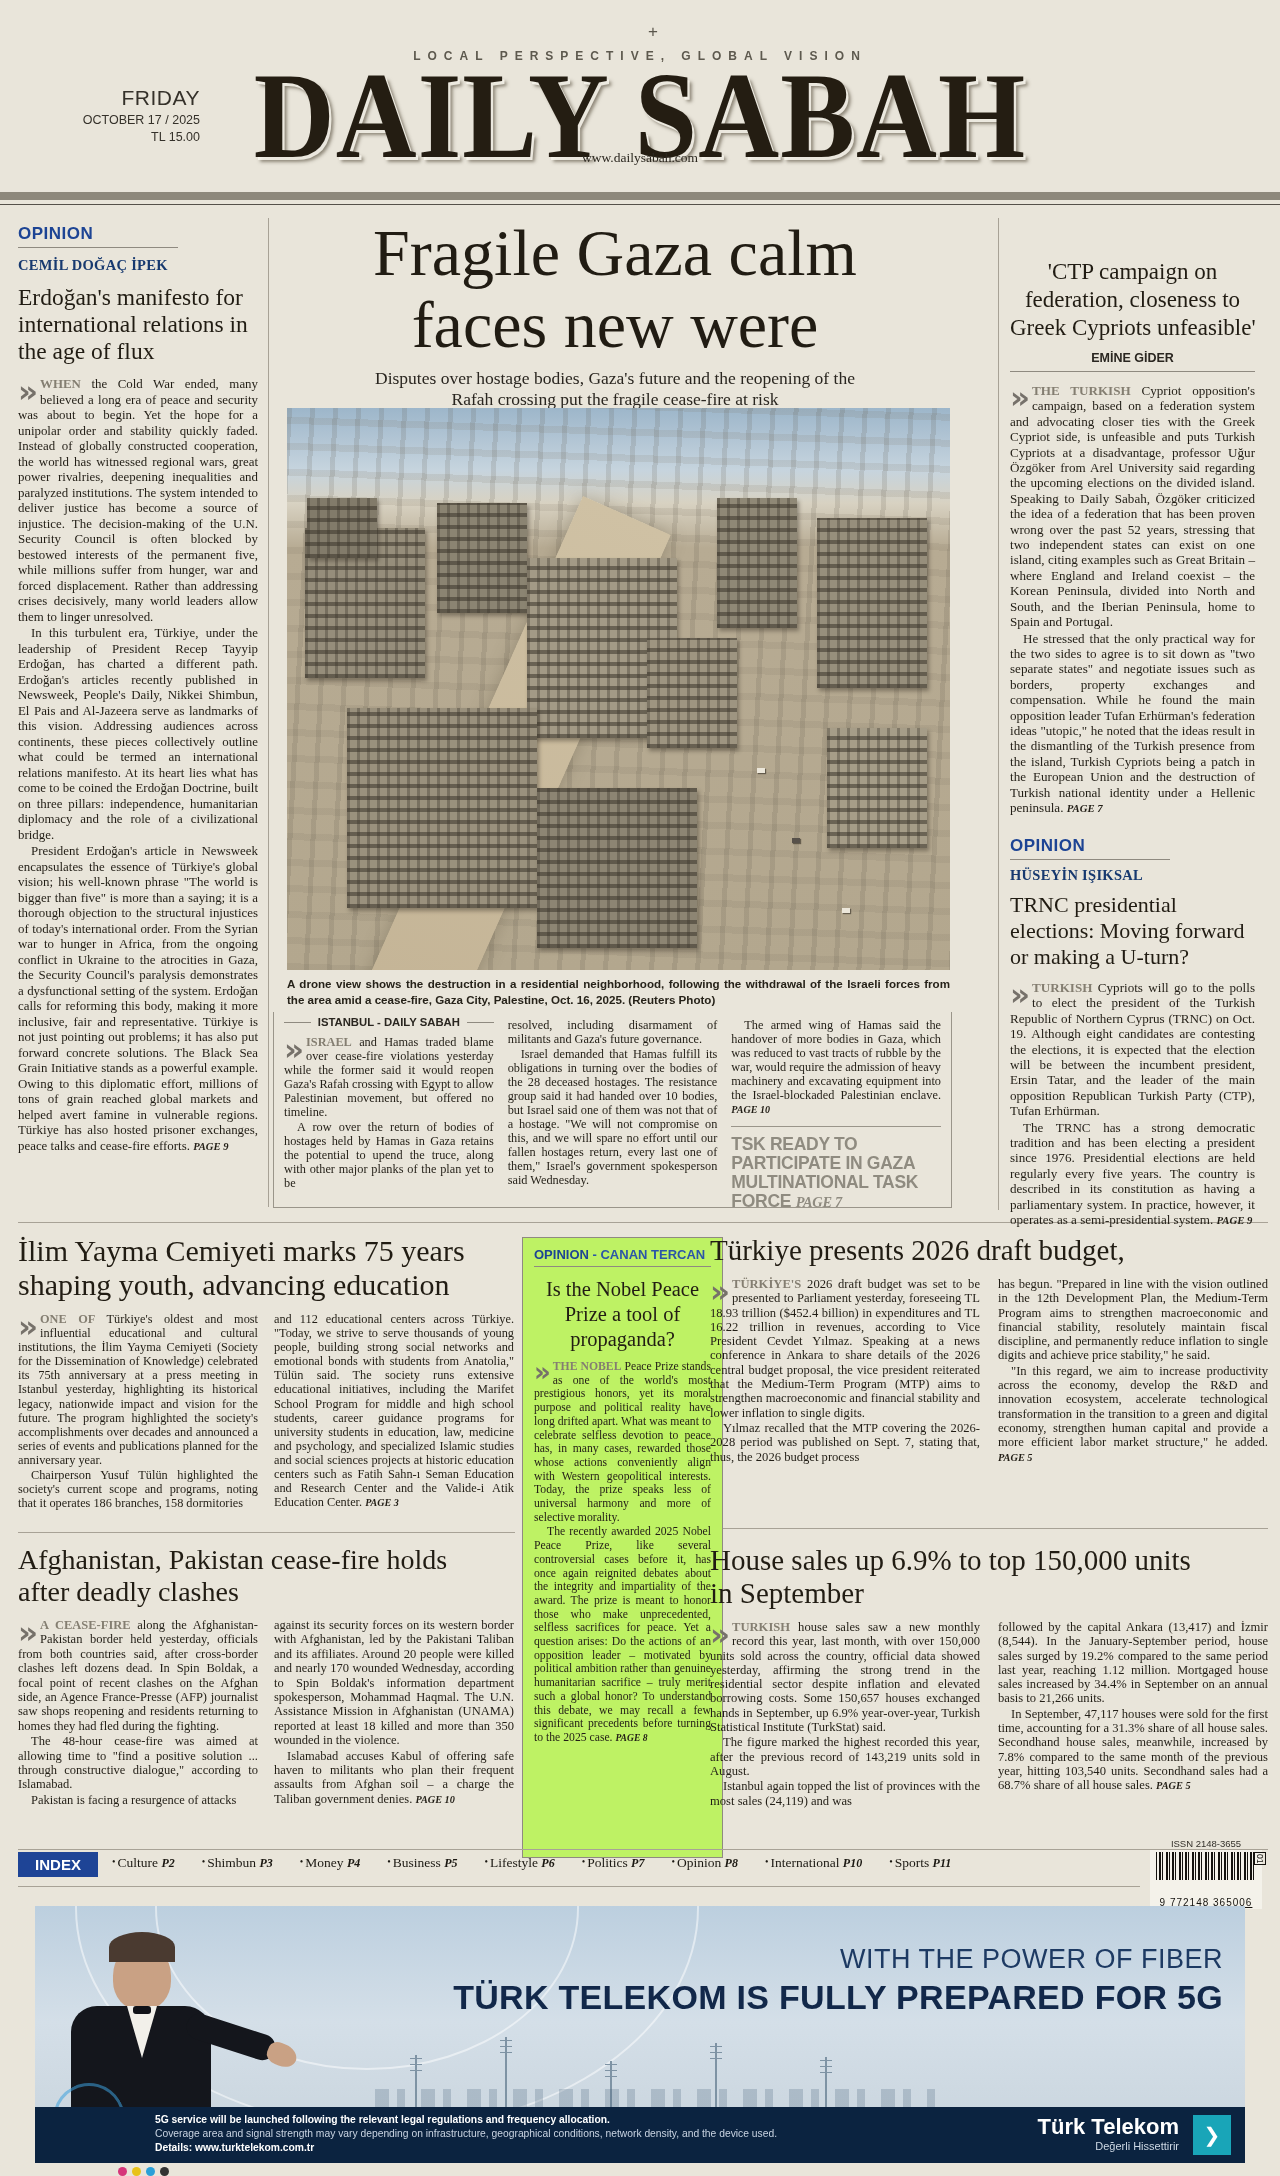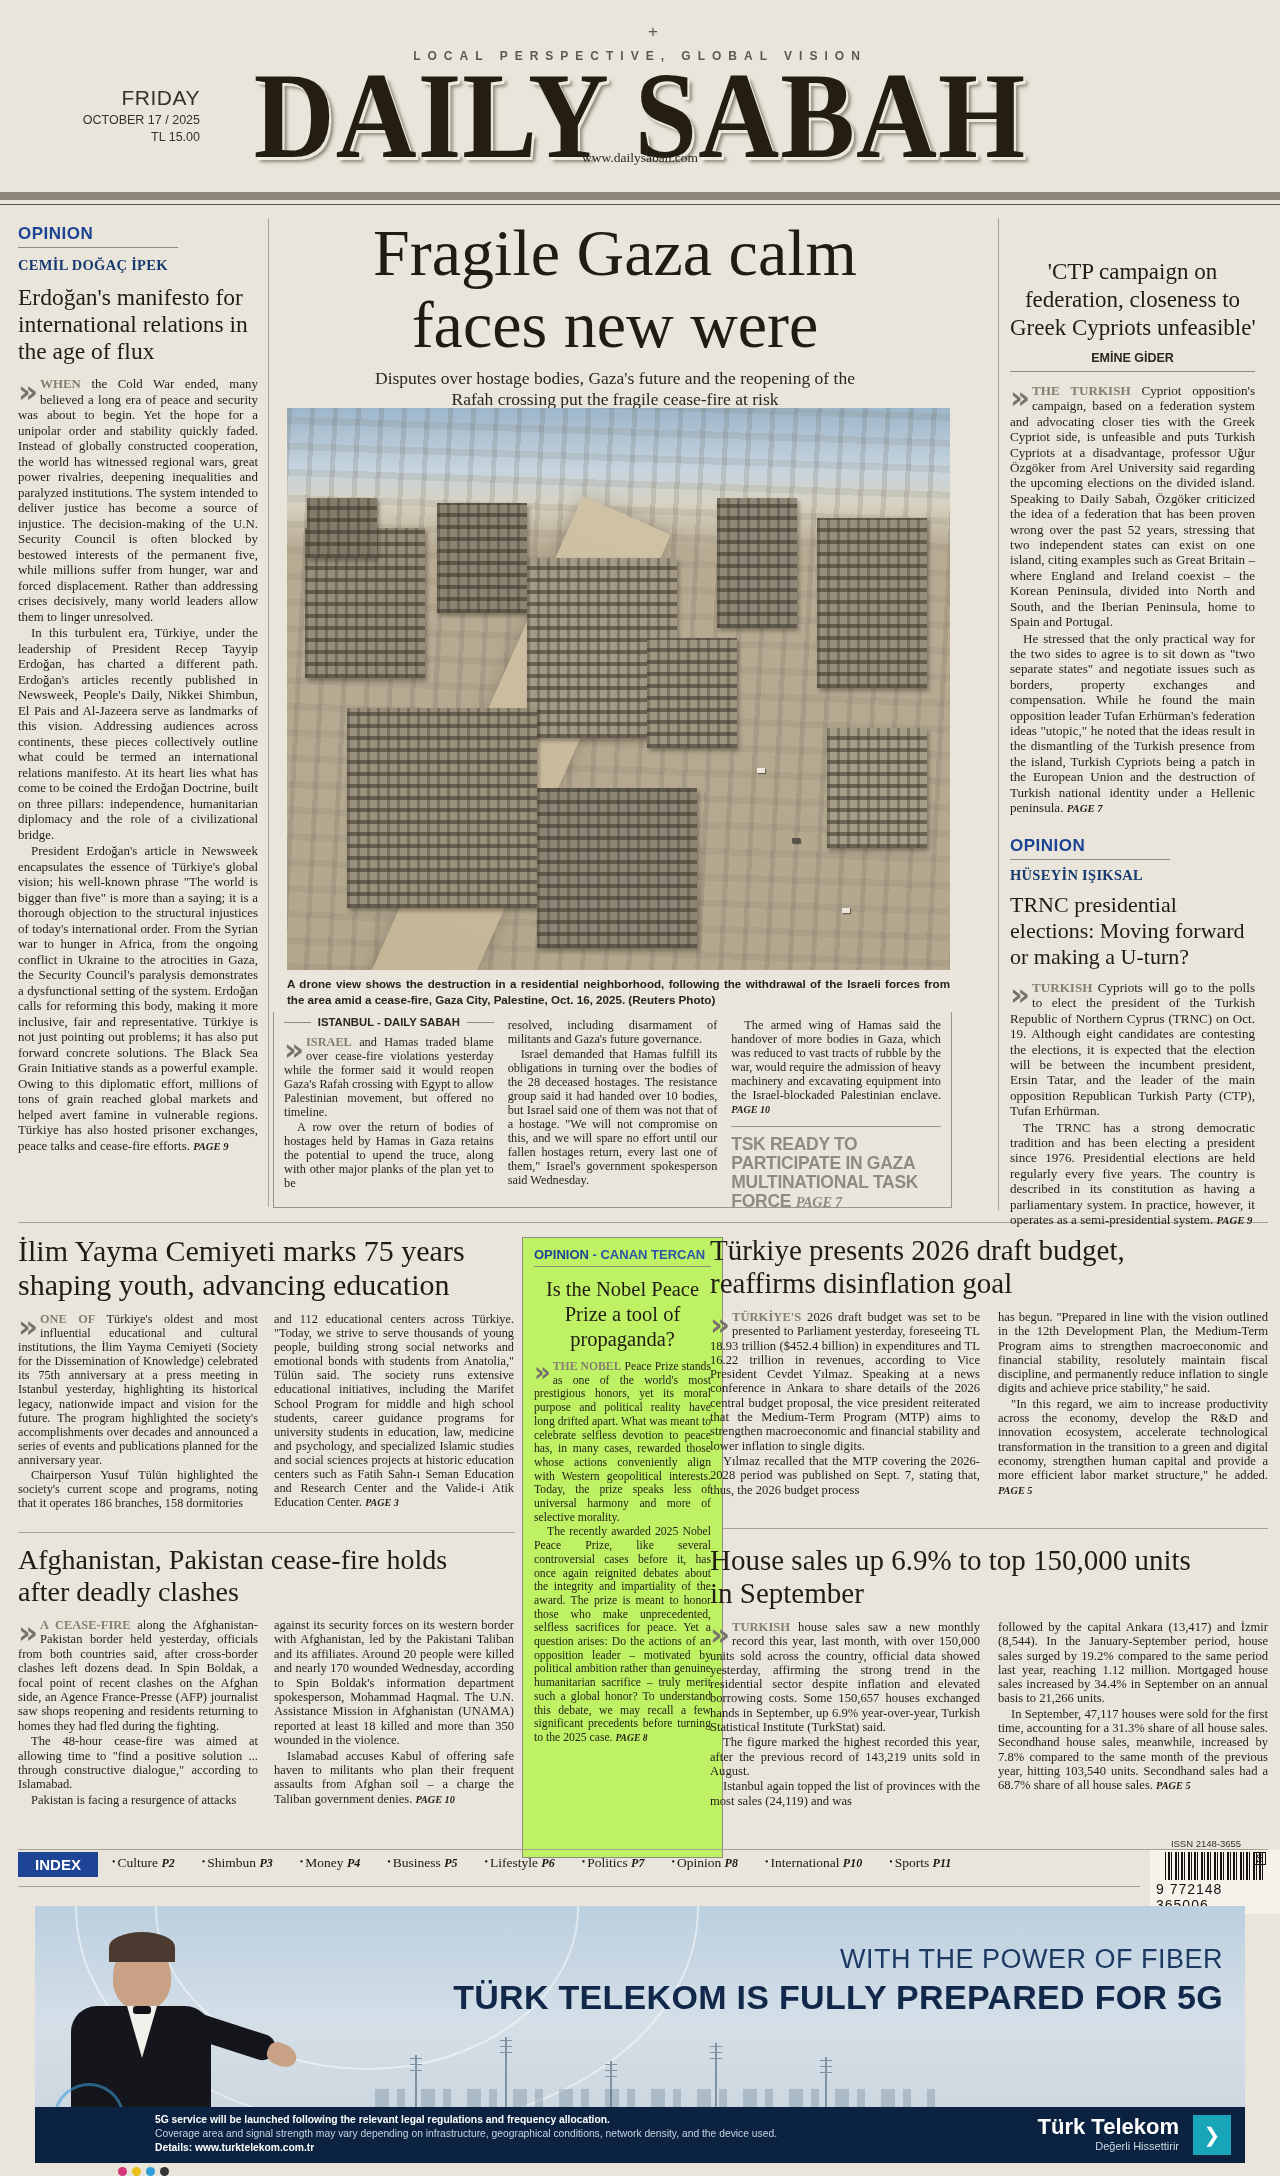--- a/index.html
+++ b/index.html
@@ -220,21 +220,20 @@
   <div class="jt" style="margin-top:8px;font-size:11.7px;line-height:13.7px;">
     <p><span class="chev" style="font-size:26px;line-height:19px;">»</span><span class="lead">THE NOBEL</span>
       <span>Peace Prize stands as one of the world's most prestigious honors, yet its moral purpose and political reality have long drifted apart. What was meant to celebrate selfless devotion to peace has, in many cases, rewarded those whose actions conveniently align with Western geopolitical interests. Today, the prize speaks less of universal harmony and more of selective morality.</span></p>
     <p class="ind"><span>The recently awarded 2025 Nobel Peace Prize, like several controversial cases before it, has once again reignited debates about the integrity and impartiality of the award. The prize is meant to honor those who make unprecedented, selfless sacrifices for peace. Yet a question arises: Do the actions of an opposition leader – motivated by political ambition rather than genuine humanitarian sacrifice – truly merit such a global honor? To understand this debate, we may recall a few significant precedents before turning to the 2025 case.</span>
       <span class="pageref">PAGE 8</span></p>
   </div>
 </div>
 
 <div class="abs" style="left:710px;top:1234px;width:558px;">
   <div class="hl nowrap" style="font-size:29px;line-height:33px;">Türkiye presents 2026 draft budget,</div>
-  <div class="hl nowrap" style="font-size:29px;line-height:33px;">reaffirms disinflation goal</div>
   <div style="display:flex;gap:18px;margin-top:10px;height:218px;overflow:hidden;">
     <div class="jt" style="width:270px;font-size:12.6px;line-height:14.3px;">
       <p><span class="chev">»</span><span class="lead">TÜRKİYE'S</span>
         <span>2026 draft budget was set to be presented to Parliament yesterday, foreseeing TL 18.93 trillion ($452.4 billion) in expenditures and TL 16.22 trillion in revenues, according to Vice President Cevdet Yılmaz. Speaking at a news conference in Ankara to share details of the 2026 central budget proposal, the vice president reiterated that the Medium-Term Program (MTP) aims to strengthen macroeconomic and financial stability and lower inflation to single digits.</span></p>
       <p class="ind">Yılmaz recalled that the MTP covering the 2026-2028 period was published on Sept. 7, stating that, thus, the 2026 budget process</p>
     </div>
     <div class="jt" style="width:270px;font-size:12.6px;line-height:14.3px;">
       <p>has begun. "Prepared in line with the vision outlined in the 12th Development Plan, the Medium-Term Program aims to strengthen macroeconomic and financial stability, resolutely maintain fiscal discipline, and permanently reduce inflation to single digits and achieve price stability," he said.</p>
       <p class="ind"><span>"In this regard, we aim to increase productivity across the economy, develop the R&amp;D and innovation ecosystem, accelerate technological transformation in the transition to a green and digital economy, strengthen human capital and provide a more efficient labor market structure," he added.</span>
         <span class="pageref">PAGE 5</span></p>
@@ -289,21 +288,21 @@
   <span class="idx-item"><span class="blt">•</span><span>Politics</span> <span class="pg">P7</span></span>
   <span class="idx-item"><span class="blt">•</span><span>Opinion</span> <span class="pg">P8</span></span>
   <span class="idx-item"><span class="blt">•</span><span>International</span> <span class="pg">P10</span></span>
   <span class="idx-item"><span class="blt">•</span><span>Sports</span> <span class="pg">P11</span></span>
 </div>
 <div class="hrule" style="left:18px;top:1886px;width:1122px;"></div>
 
 <div class="abs sans" style="left:1150px;top:1838px;width:112px;text-align:center;font-size:9.5px;color:#33302a;">ISSN 2148-3655</div>
 <div class="abs barcode" style="left:1150px;top:1850px;">
   <div class="bars"></div>
-  <div class="sans" style="font-size:14px;color:#14120e;letter-spacing:1px;margin-top:1px;">9 772148 365006</div>
+  <div class="sans" style="font-size:10px;color:#14120e;letter-spacing:1px;margin-top:17px;text-decoration:underline;">9 772148 365006</div>
 </div>
 <div class="abs sans" style="left:1266px;top:1852px;font-size:8.5px;color:#14120e;border:1px solid #14120e;padding:0 1px;transform:rotate(90deg);transform-origin:left top;">01</div>
 
 <div class="ad">
   <div class="ad-arc" style="left:120px;top:-160px;width:420px;height:320px;"></div>
   <div class="ad-arc" style="left:40px;top:-220px;width:620px;height:440px;"></div>
 
   <div>
     <div class="abs" style="left:78px;top:38px;width:58px;height:66px;border-radius:48% 48% 44% 44%;background:#c9a184;"></div>
     <div class="abs" style="left:74px;top:26px;width:66px;height:30px;border-radius:50% 50% 0 0;background:#4a3a30;"></div>

